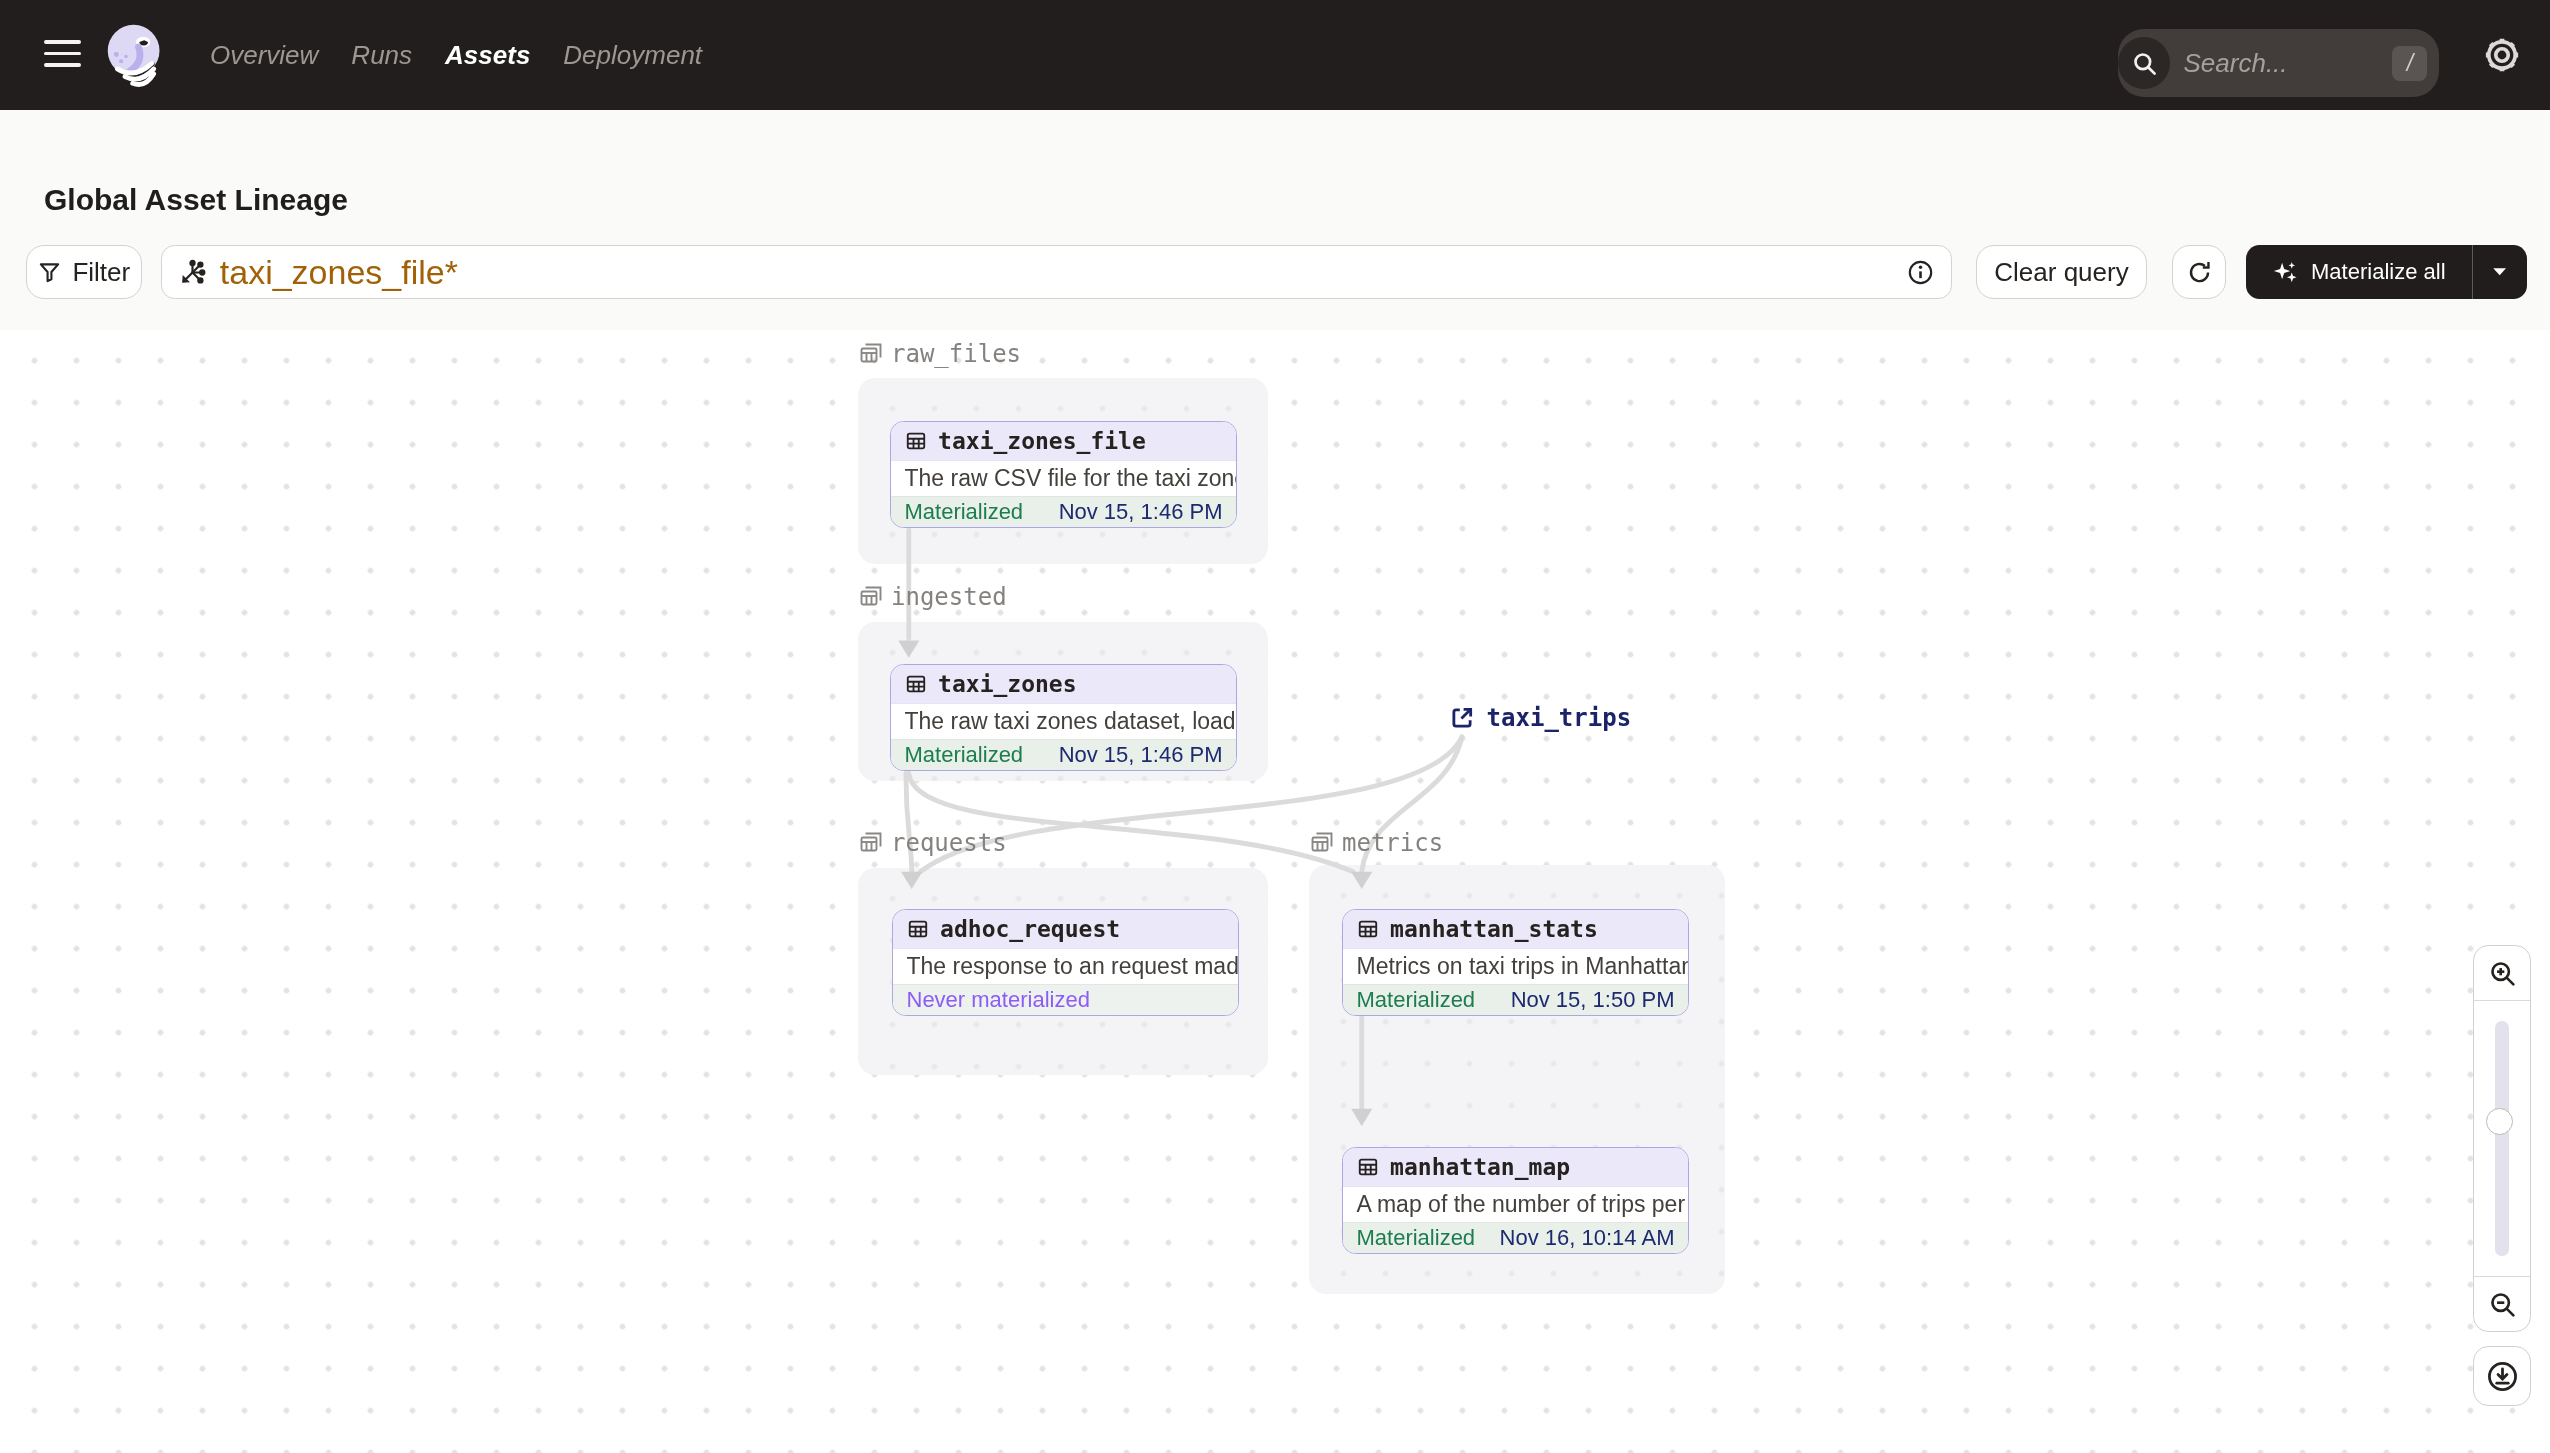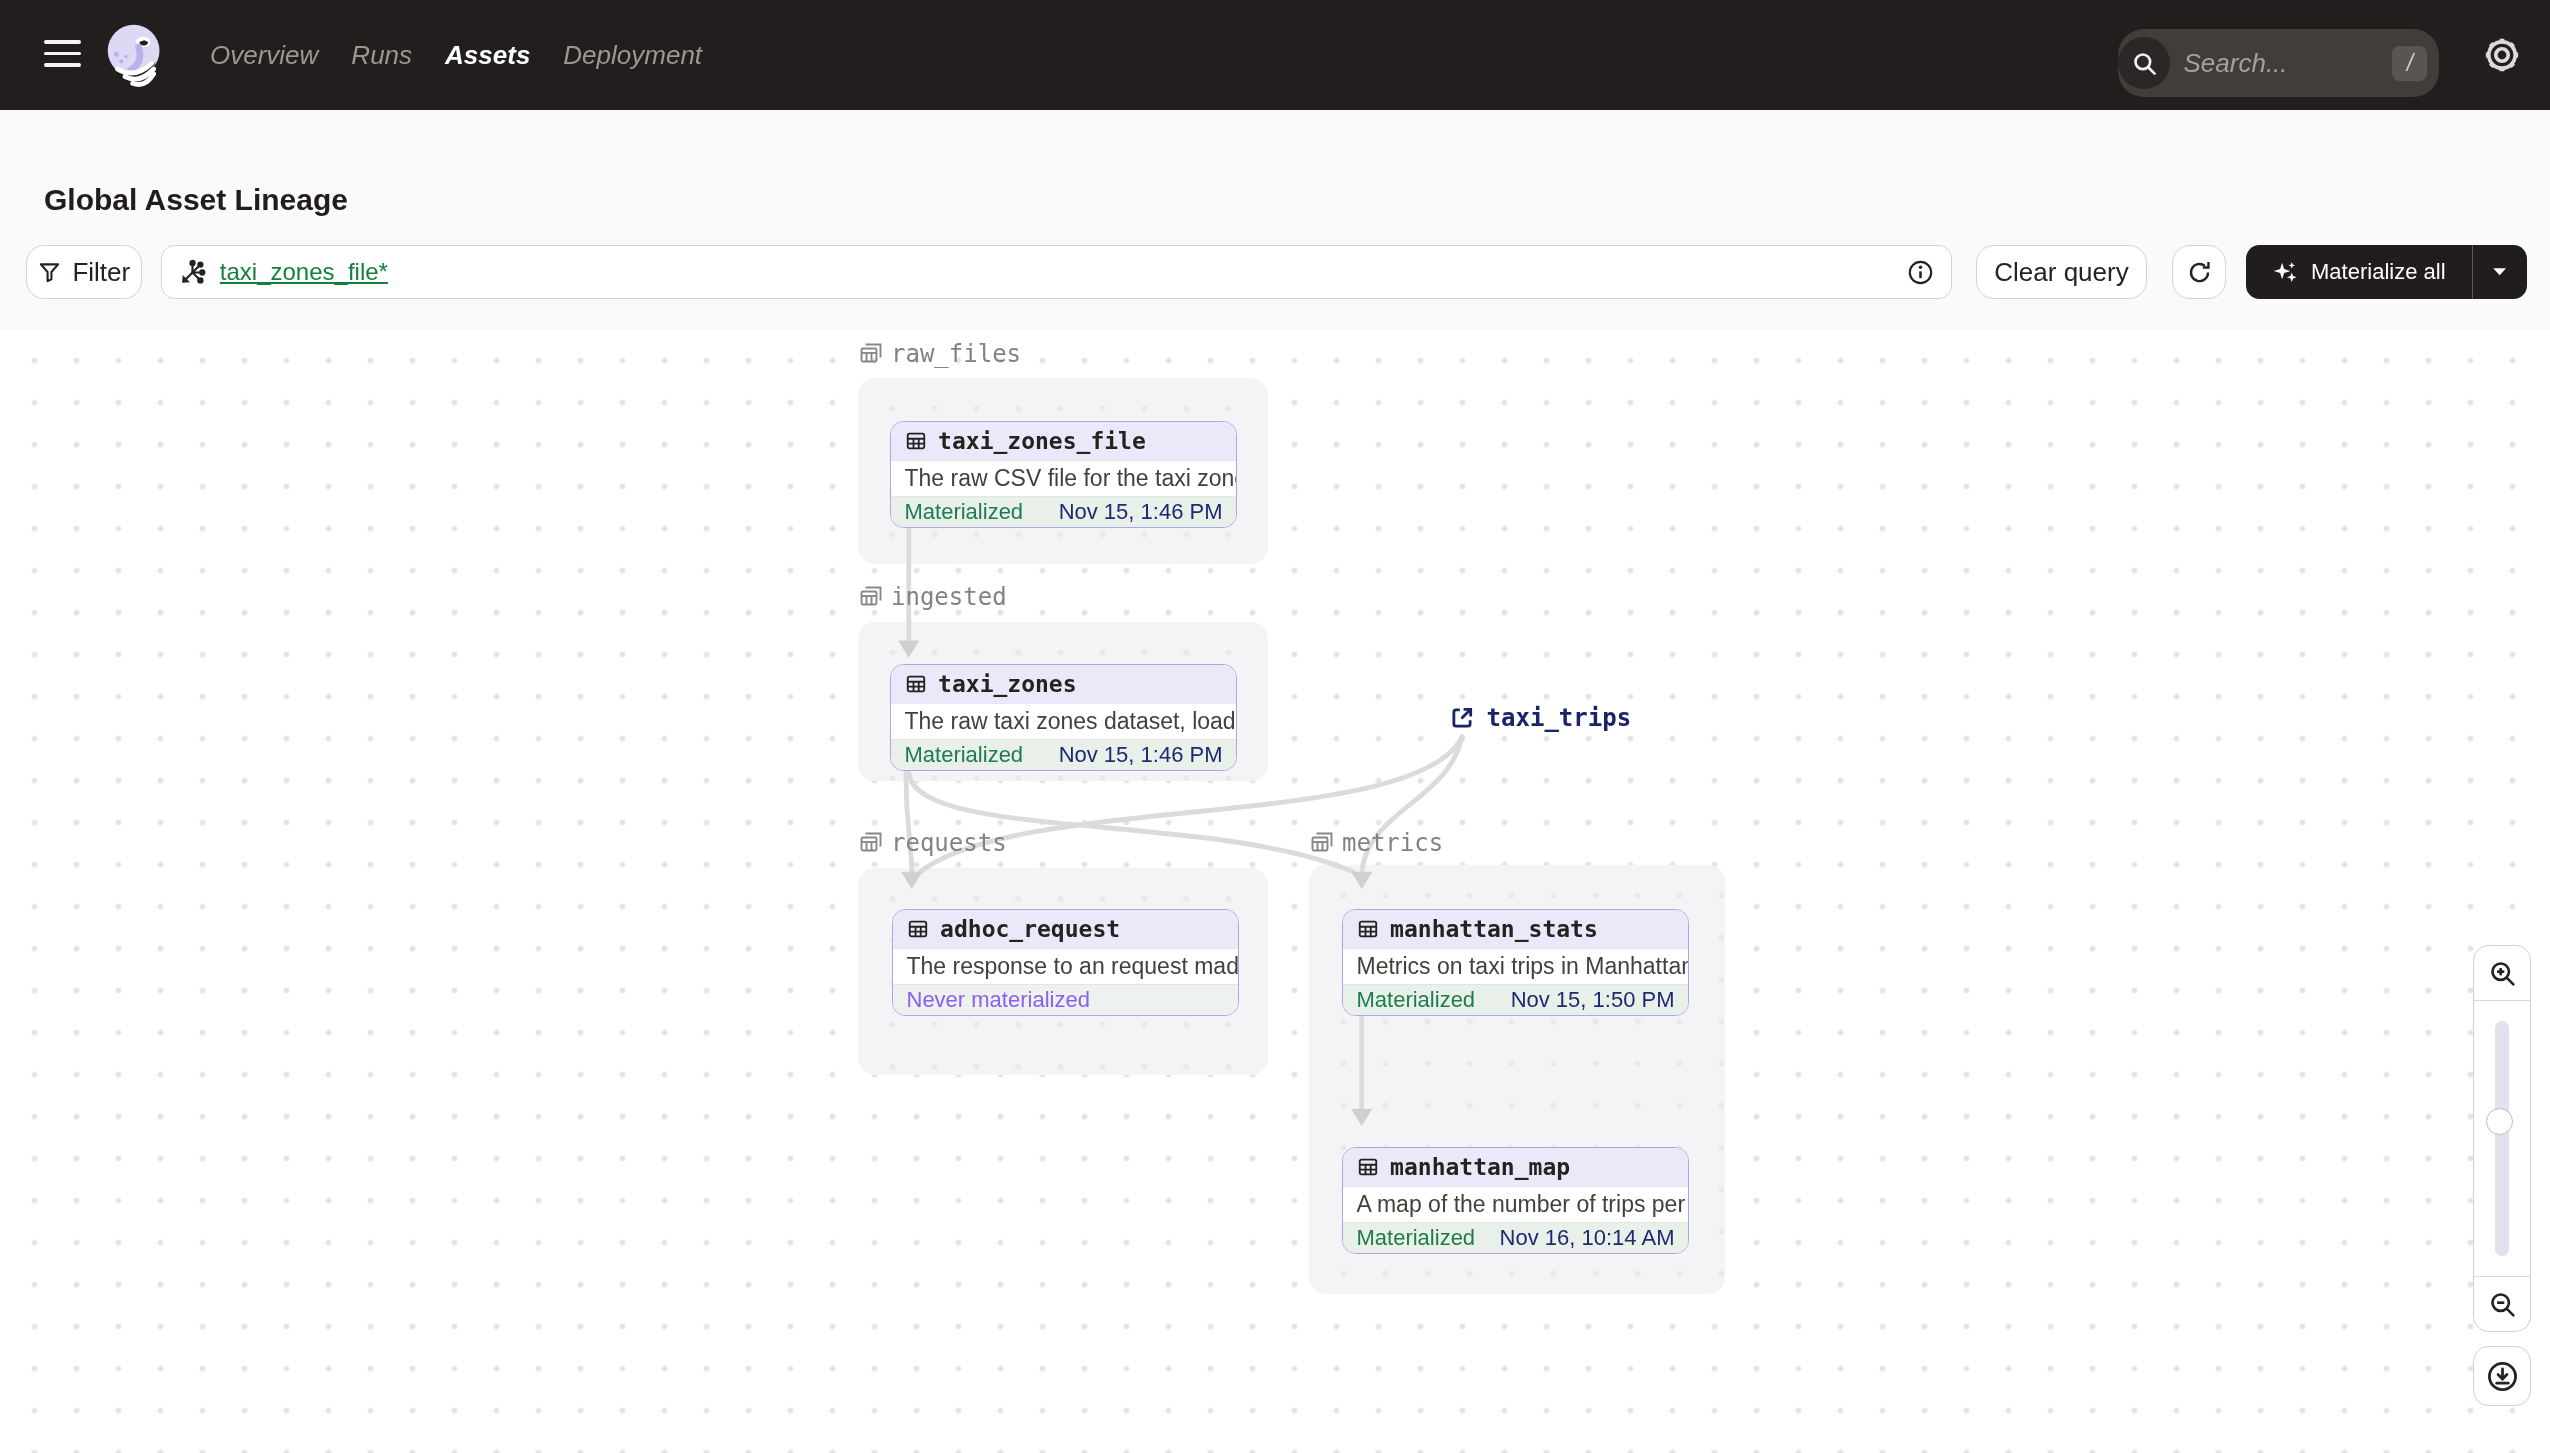--- a/index.html
+++ b/index.html
@@ -53,21 +53,21 @@
   .toolbar{
     position:absolute;left:0;top:218px;width:2550px;height:112px;background:#fafaf9;
     border-bottom:1px solid #e9e7e5;
   }
   .filter-btn{position:absolute;left:26px;top:27px;width:116px;height:54px;}
   .query-input{
     position:absolute;left:161px;top:27px;width:1791px;height:54px;box-sizing:border-box;
     background:#fff;border:1px solid #d5d2cf;border-radius:13.5px;
     display:flex;align-items:center;padding:0 17.3px;gap:13.5px;
   }
-  .query-text{font-size:24px;color:#15803d;flex:1;white-space:nowrap;text-decoration:underline;}
+  .query-text{font-size:34px;color:#a16207;flex:1;white-space:nowrap;}
   .clear-btn{position:absolute;left:1976px;top:27px;width:171px;height:54px;}
   .refresh-btn{position:absolute;left:2172px;top:27px;width:54px;height:54px;}
   .materialize-btn{
     position:absolute;left:2246px;top:27px;width:281px;height:54px;background:#211d1c;
     border-radius:13.5px;display:flex;align-items:center;color:#fff;cursor:pointer;
   }
   .mat-main{flex:1;display:flex;align-items:center;justify-content:center;gap:11.6px;font-size:22px;}
   .mat-caret{width:54px;height:100%;border-left:1px solid rgba(255,255,255,0.28);
     display:flex;align-items:center;justify-content:center;}
 

